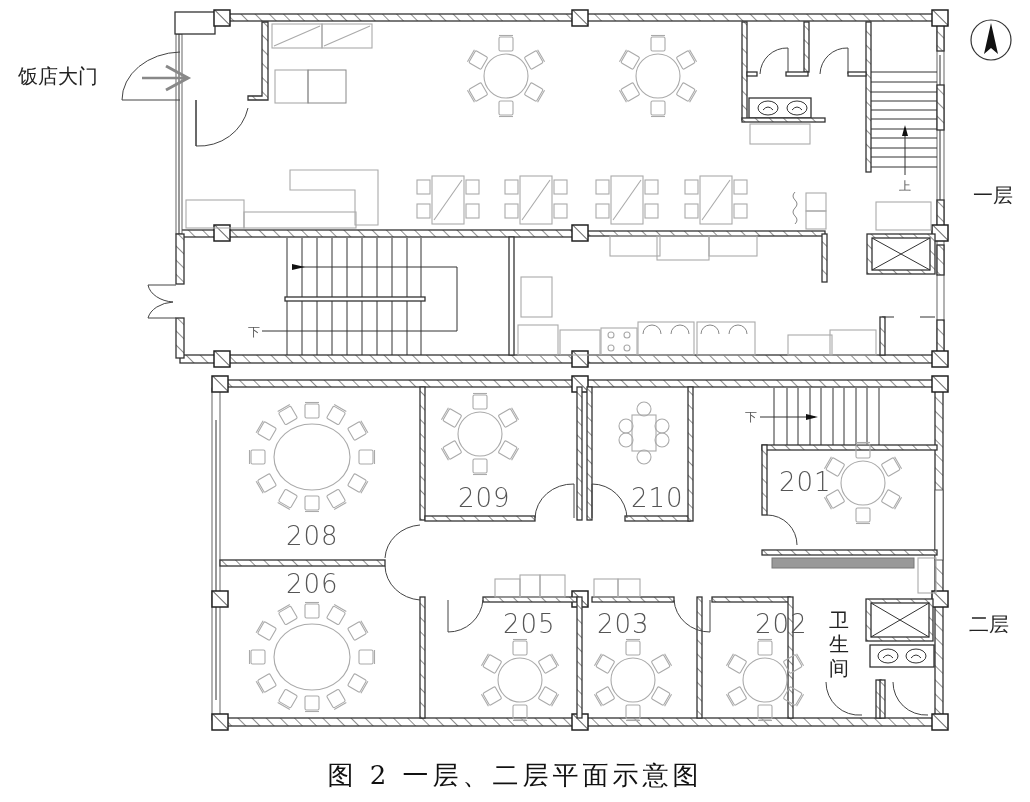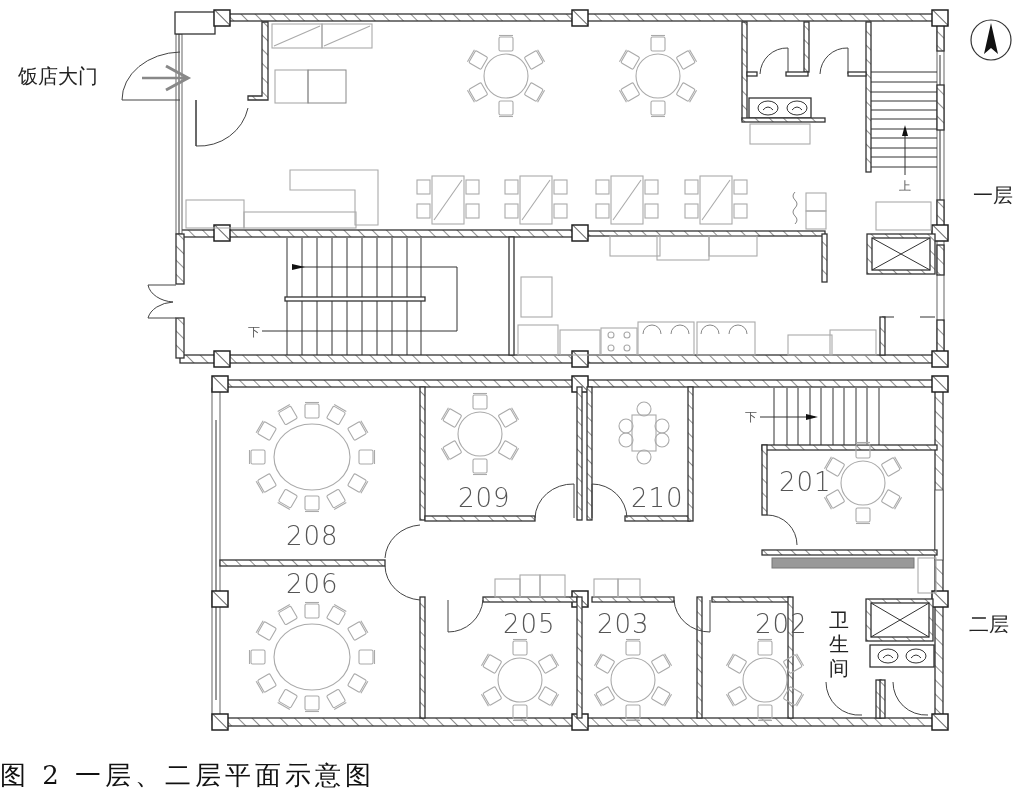--- a/index.html
+++ b/index.html
@@ -10,21 +10,21 @@
   .hatch { fill: url(#hatch); stroke: #333; stroke-width: 1.3; }
   .col { fill: url(#hatch2); stroke: #222; stroke-width: 1.5; }
   .thin { fill: none; stroke: #333; stroke-width: 1; }
   .furn { fill: none; stroke: #aaa; stroke-width: 1.1; }
   .furn-d { fill: none; stroke: #888; stroke-width: 1; }
   .door { fill: none; stroke: #444; stroke-width: 1; }
   .glass { fill: #fff; stroke: #555; stroke-width: 0.9; }
   .room-num { font-family: "DejaVu Sans", sans-serif; font-size: 26px; fill: #555; font-weight: 300; letter-spacing: 1px; }
   .label-cn { font-family: "DejaVu Sans", sans-serif; font-size: 20px; fill: #222; }
   .stair-label { font-family: "DejaVu Sans", sans-serif; font-size: 12px; fill: #555; }
-  .caption { position: absolute; left: 0; width: 1030px; top: 758px; 
+  .caption { position: absolute; left: 0; width: 1030px; top: 758px; text-align: center;
              font-family: "DejaVu Serif", serif; font-size: 26px; color: #111; letter-spacing: 4px; }
 </style>
 </head>
 <body>
 
 <svg id="plan" width="1030" height="802" viewBox="0 0 1030 802" xmlns="http://www.w3.org/2000/svg">
   <defs>
     <pattern id="hatch" patternUnits="userSpaceOnUse" width="10" height="10" patternTransform="rotate(-45)">
       <rect width="10" height="10" fill="#fff"></rect>
       <line x1="0" y1="0" x2="0" y2="10" stroke="#444" stroke-width="1.2"></line>

